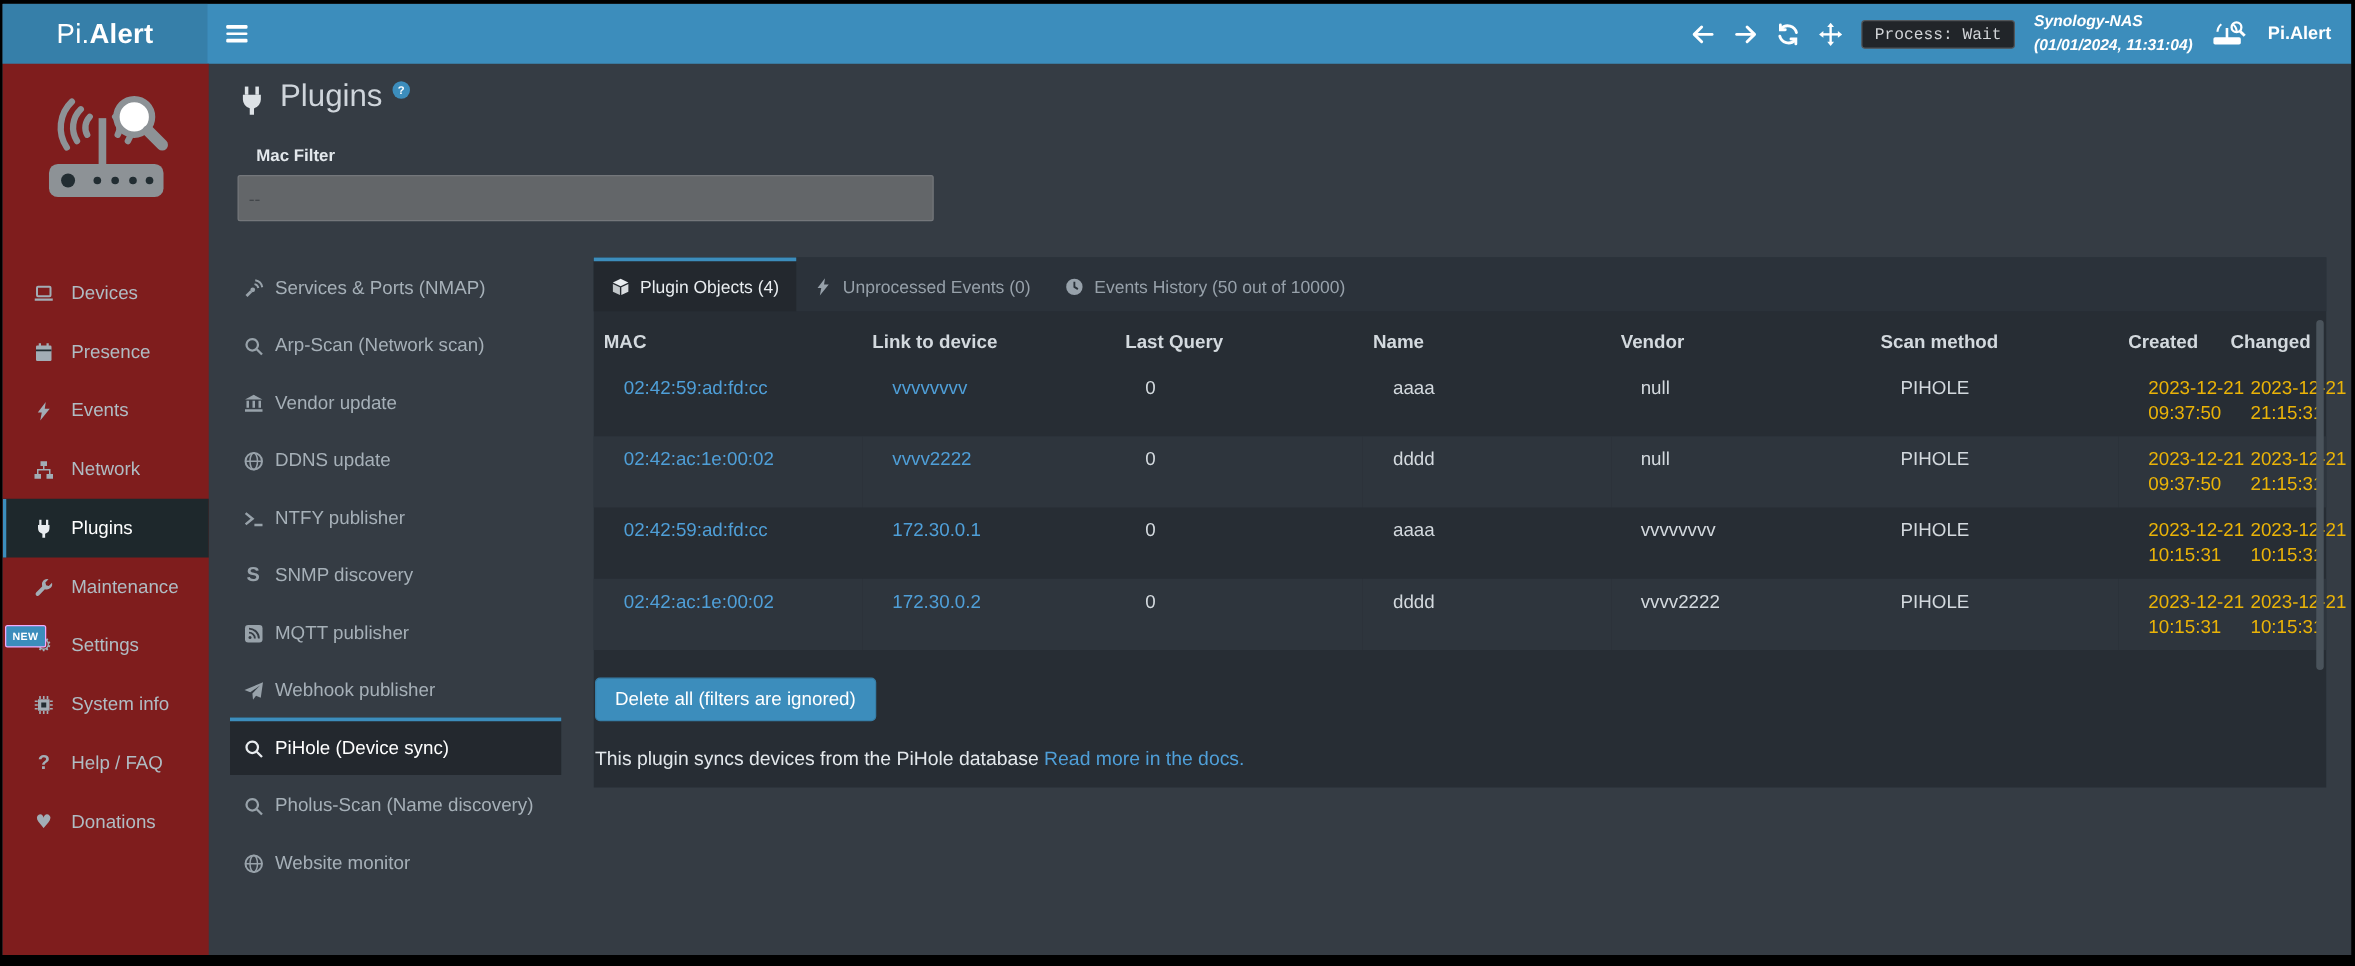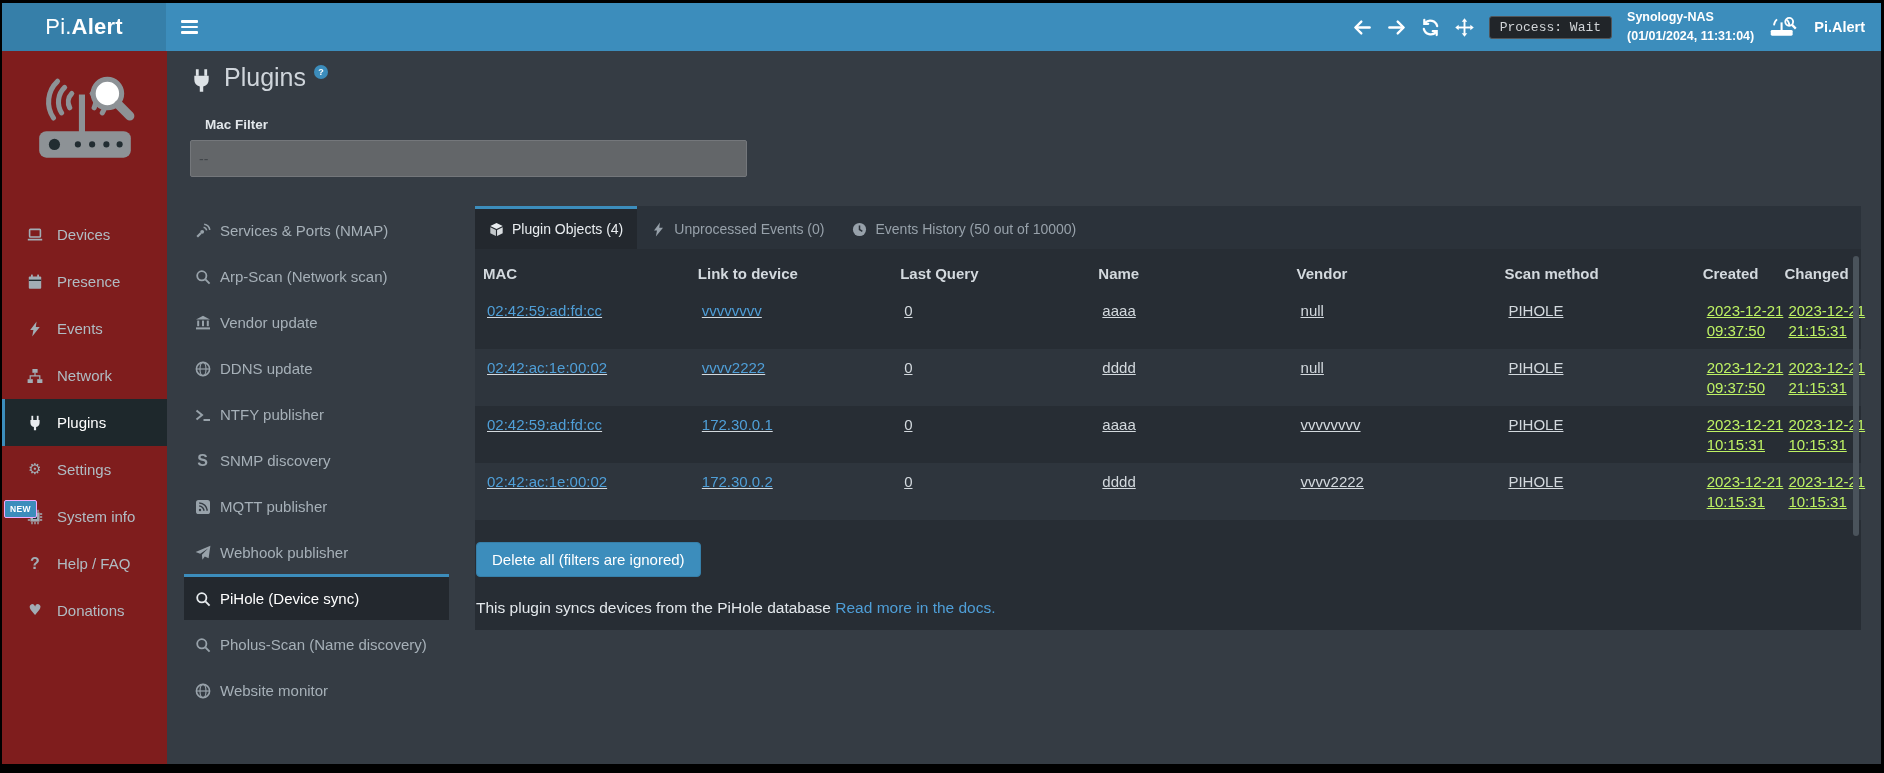--- a/index.html
+++ b/index.html
@@ -10,21 +10,21 @@
   .topbar { position:absolute; left:0; top:0; right:0; height:48px; background:#3c8dbc; display:flex; align-items:stretch; }
   .brand { width:164px; background:#367fa9; color:#fff; display:flex; align-items:center; justify-content:center; font-size:22px; letter-spacing:.2px; }
   .brand .light { font-weight:300; }
   .brand .bold { font-weight:700; }
   .hamburger { width:46px; display:flex; flex-direction:column; justify-content:center; align-items:center; gap:3px; cursor:pointer; }
   .hamburger span { width:17px; height:2.4px; background:#fff; border-radius:1px; }
   .topbar-right { margin-left:auto; display:flex; align-items:center; gap:15px; padding-right:16px; color:#fff; }
   .nav-ico { width:19px; height:19px; color:#fff; display:inline-flex; cursor:pointer; }
   .nav-ico svg { width:100%; height:100%; }
   .proc-badge { font-family:"Liberation Mono","DejaVu Sans Mono",monospace; font-size:13px; color:#d2d5d8; background:#212529; border:1px solid #515559; border-radius:3px; padding:3px 10px; white-space:nowrap; }
-  .host-block { font-size:12.5px; font-weight:700; line-height:1.5; color:#fff; white-space:nowrap; }
+  .host-block { font-size:12.5px; font-weight:700; line-height:1.5; color:#fff; white-space:nowrap;font-style:italic; }
   .applabel { font-size:14.5px; font-weight:700; color:#fff; }
 
   
   .sidebar { position:absolute; left:0; top:48px; width:165px; bottom:0; background:#7f1d1d; }
   .side-logo { margin:20px auto 0; width:112px; height:100px; display:block; }
   .menu { margin-top:40px; }
   .menu-item { height:47px; display:flex; align-items:center; padding-left:24px; gap:13px; color:#b0bcc3; font-size:15px; cursor:pointer; position:relative; }
   .menu-item .ico { width:18px; height:16px; display:inline-flex; justify-content:center; align-items:center; color:#a2adb5; flex:none; }
   .menu-item .ico svg { width:16px; height:16px; }
   .menu-item.active { background:#1e282c; color:#fff; box-shadow:inset 3px 0 0 #3c8dbc; }
@@ -58,24 +58,24 @@
   .panel { flex:1; margin-left:26px; background:#272d34; position:relative; min-height:424px; }
   .tabbar { height:43px; background:#2b323a; display:flex; }
   .tab { display:flex; align-items:center; gap:8px; padding:0 14px; font-size:14px; color:#97a1aa; cursor:pointer; border-top:3px solid transparent; }
   .tab .ico { width:15px; height:15px; display:inline-flex; color:#97a1aa; }
   .tab .ico svg { width:100%; height:100%; }
   .tab.active { background:#23282e; color:#e9edf0; border-top:3px solid #3c8dbc; }
   .tab.active .ico { color:#e9edf0; }
 
   table { width:100%; border-collapse:collapse; font-size:15px; table-layout:fixed; }
   th { text-align:left; font-weight:700; color:#d3d9de; padding:16px 8px 10px; }
-  td { vertical-align:top; padding:9px 12px; color:#d3d9de; line-height:1.3; height:51px;text-decoration:underline; }
+  td { vertical-align:top; padding:9px 24px; color:#d3d9de; line-height:1.3; height:51px; }
   tbody tr:nth-child(even) { background:#2e353d; }
   a.cell-link { color:#4f9fd8; text-decoration:none; cursor:pointer; }
-  .dt { color:#bef264; }
+  .dt { color:#eab308; }
   .dt div { white-space:nowrap; }
 
   .delete-btn { display:inline-block; margin:22px 0 0 1px; background:#3c8dbc; border:1px solid #367fa9; color:#fff; font-size:15px; font-weight:400; padding:8px 15px; border-radius:4px; cursor:pointer; font-family:inherit; }
   .note { margin:22px 0 0 1px; font-size:15.5px; color:#e3e8ec; padding-bottom:8px; }
   .note a { color:#4f9fd8; text-decoration:none; cursor:pointer; }
   .scroll-thumb { position:absolute; right:2px; top:50px; width:6px; height:280px; background:#4a535b; border-radius:3px; cursor:pointer; }
 </style>
 </head>
 <body>
 
@@ -209,20 +209,28 @@
         <span class="ico">
             <svg viewBox="0 0 16 16" fill="currentColor">
               <rect x="4.4" y="0.8" width="1.8" height="4.2"></rect>
               <rect x="9.8" y="0.8" width="1.8" height="4.2"></rect>
               <path d="M3.4 5h9.2v2.4a4.6 4.6 0 0 1-3.5 4.5v3.3h-2.2v-3.3A4.6 4.6 0 0 1 3.4 7.4z"></path>
             </svg>
           </span>
         <span>Plugins</span>
       </div>
       <div class="menu-item">
+        <span class="ico">
+            <svg viewBox="0 0 16 16" fill="currentColor">
+              <path d="M14.6 4.2a4.3 4.3 0 0 1-5.7 5.1l-4.6 4.9a1.6 1.6 0 1 1-2.4-2.2L6.7 7.1a4.3 4.3 0 0 1 5.1-5.7L9.3 4l.6 2.1L12 6.7z"></path>
+            </svg>
+          </span>
+        <span>Maintenance</span>
+      </div>
+      <div class="menu-item">
         <span class="ico glyph">⚙</span>
         <span>Settings</span>
       </div>
       <div class="menu-item">
         <span class="ico">
             <svg viewBox="0 0 16 16">
               <g stroke="currentColor" stroke-width="1.3">
                 <path d="M5 .8v2.4M8 .8v2.4M11 .8v2.4M5 12.8v2.4M8 12.8v2.4M11 12.8v2.4M.8 5h2.4M.8 8h2.4M.8 11h2.4M12.8 5h2.4M12.8 8h2.4M12.8 11h2.4"></path>
               </g>
               <rect x="3.4" y="3.4" width="9.2" height="9.2" fill="currentColor"></rect>

